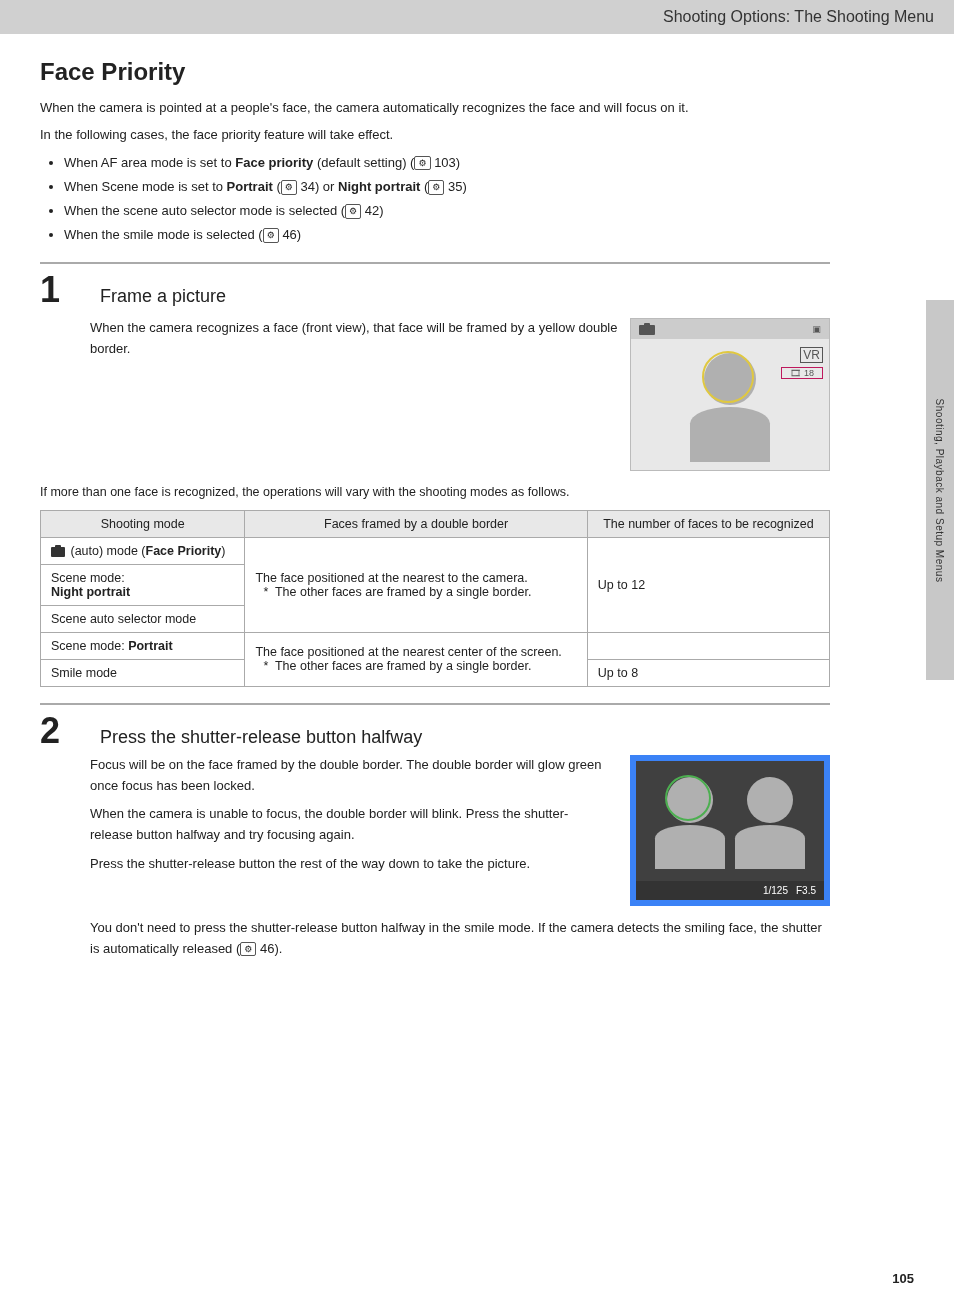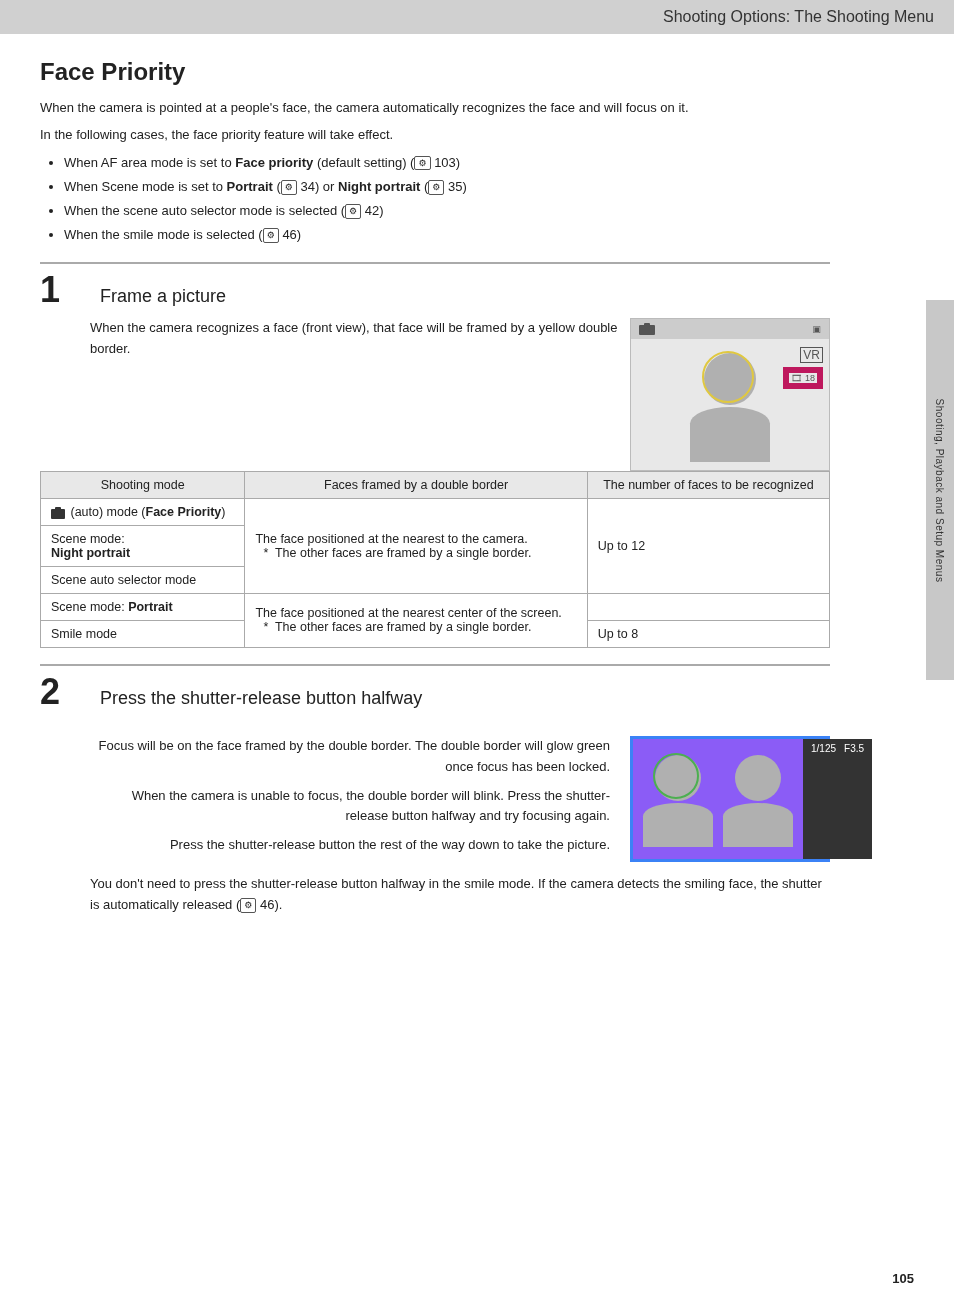--- a/index.html
+++ b/index.html
@@ -193,39 +193,38 @@
 
     .info-table td.col-number {
       vertical-align: middle;
       text-align: left;
     }
 
     
     .step2-body {
       display: flex;
       gap: 20px;
-      margin-top: 26px;
+      margin-top: 6px;
       margin-left: 50px;
       align-items: flex-start;
-      text-align: right;
     }
 
     .step2-text {
       flex: 1;
       font-size: 13px;
       line-height: 1.6;
     }
 
     .camera-illustration2 {
       width: 200px;
       min-width: 200px;
-      border: 3px solid #3b82f6;
-      background: #8b5cf6;
-      display: flex;
-      flex-direction: row;
+      border: 6px solid #3b82f6;
+      background: #404040;
+      display: flex;
+      flex-direction: column;
       align-items: stretch;
     }
 
     .cam2-body {
       display: flex;
       justify-content: center;
       align-items: center;
       padding: 14px 10px 10px 10px;
       position: relative;
       min-height: 120px;
@@ -376,26 +375,27 @@
       </div>
       <div class="camera-body">
         <div class="face-figure">
           <div class="face-head">
             <div class="face-head-border"></div>
           </div>
           <div class="face-body"></div>
         </div>
         <div class="camera-right-icons">
           <span class="vr-badge">VR</span>
-          <span style="font-size:9px; border:6px solid #be185d; padding: 0 2px;">🎞 18</span>
+          <span style="font-size:9px; border:1px solid #be185d; padding: 0 8px;">🎞 18</span>
         </div>
       </div>
     </div>
   </div>
 
+  <p class="between-text" style="margin-left:0;">If more than one face is recognized, the operations will vary with the shooting modes as follows.</p>
 
   <table class="info-table">
     <thead>
       <tr>
         <th>Shooting mode</th>
         <th>Faces framed by a double border</th>
         <th>The number of faces to be recognized</th>
       </tr>
     </thead>
     <tbody>

